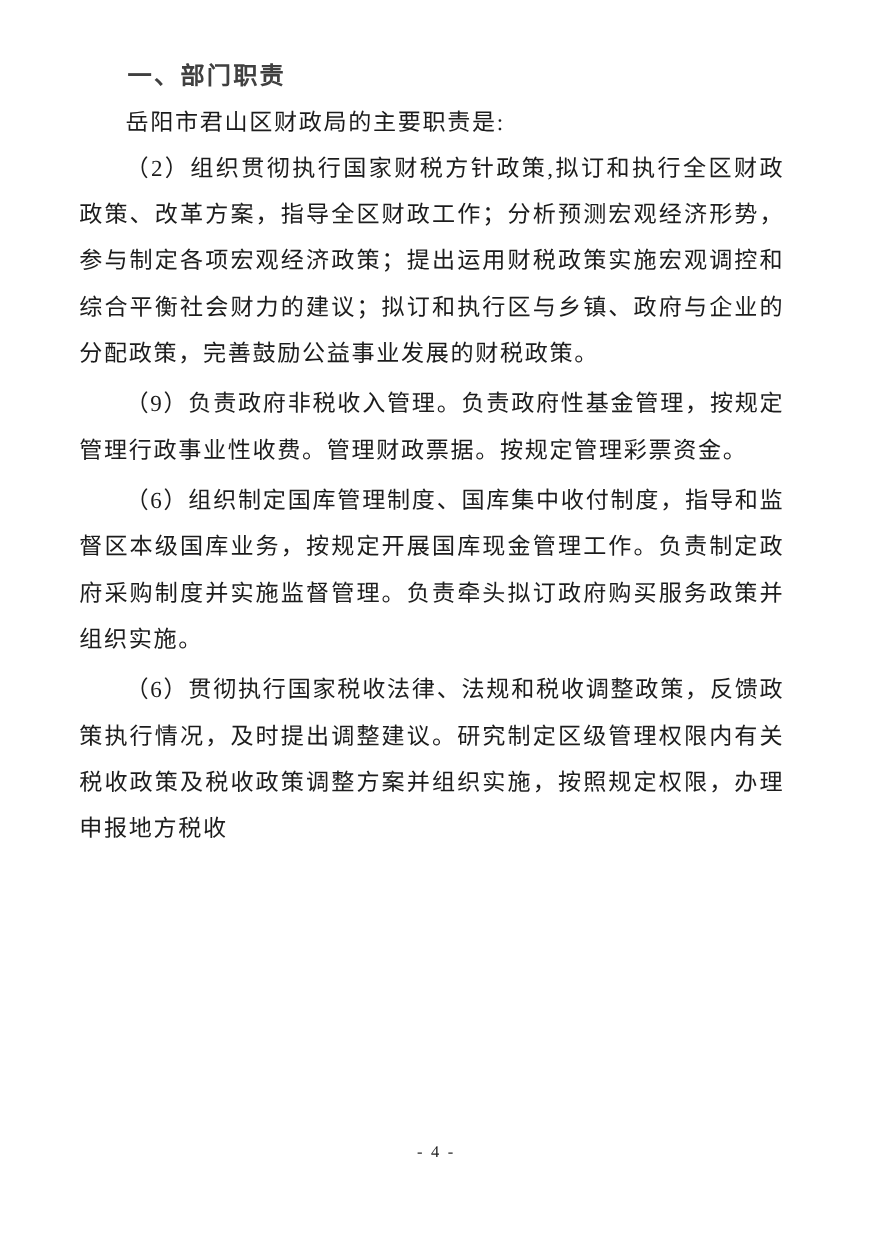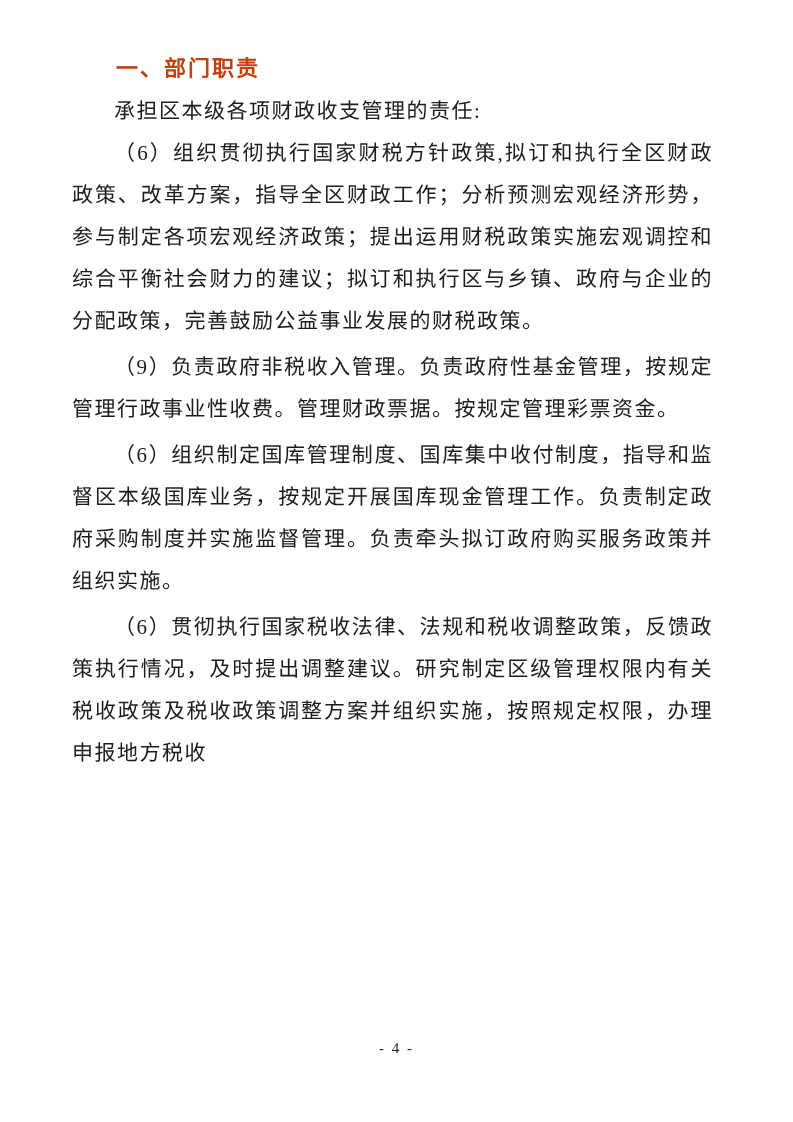--- a/index.html
+++ b/index.html
@@ -24,21 +24,21 @@
     top: 48px;
     width: 641px;
   }
   .heading {
     font-size: 22px;
     line-height: 42px;
     font-weight: bold;
     text-indent: 2em;
     letter-spacing: 2px;
     margin: 0;
-    color: #c2410c;
+    color: #404040;
   }
   .intro {
     font-size: 21px;
     line-height: 42px;
     text-indent: 2em;
     letter-spacing: 1.5px;
     margin: 0;
   }
   .para {
     font-size: 21px;
@@ -61,20 +61,20 @@
     letter-spacing: 2px;
     color: #1c1c1c;
   }
 </style>
 </head>
 <body>
 
 <div class="page">
   <div class="content">
     <h2 class="heading">一、部门职责</h2>
-    <p class="intro">承担区本级各项财政收支管理的责任:</p>
-    <p class="para">（6）组织贯彻执行国家财税方针政策,拟订和执行全区财政政策、改革方案，指导全区财政工作；分析预测宏观经济形势，参与制定各项宏观经济政策；提出运用财税政策实施宏观调控和综合平衡社会财力的建议；拟订和执行区与乡镇、政府与企业的分配政策，完善鼓励公益事业发展的财税政策。</p>
+    <p class="intro">岳阳市君山区财政局的主要职责是:</p>
+    <p class="para">（2）组织贯彻执行国家财税方针政策,拟订和执行全区财政政策、改革方案，指导全区财政工作；分析预测宏观经济形势，参与制定各项宏观经济政策；提出运用财税政策实施宏观调控和综合平衡社会财力的建议；拟订和执行区与乡镇、政府与企业的分配政策，完善鼓励公益事业发展的财税政策。</p>
     <p class="para">（9）负责政府非税收入管理。负责政府性基金管理，按规定管理行政事业性收费。管理财政票据。按规定管理彩票资金。</p>
     <p class="para">（6）组织制定国库管理制度、国库集中收付制度，指导和监督区本级国库业务，按规定开展国库现金管理工作。负责制定政府采购制度并实施监督管理。负责牵头拟订政府购买服务政策并组织实施。</p>
     <p class="para">（6）贯彻执行国家税收法律、法规和税收调整政策，反馈政策执行情况，及时提出调整建议。研究制定区级管理权限内有关税收政策及税收政策调整方案并组织实施，按照规定权限，办理申报地方税收</p>
   </div>
   <div class="footer">- 4 -</div>
 </div>
 
 </body></html>

